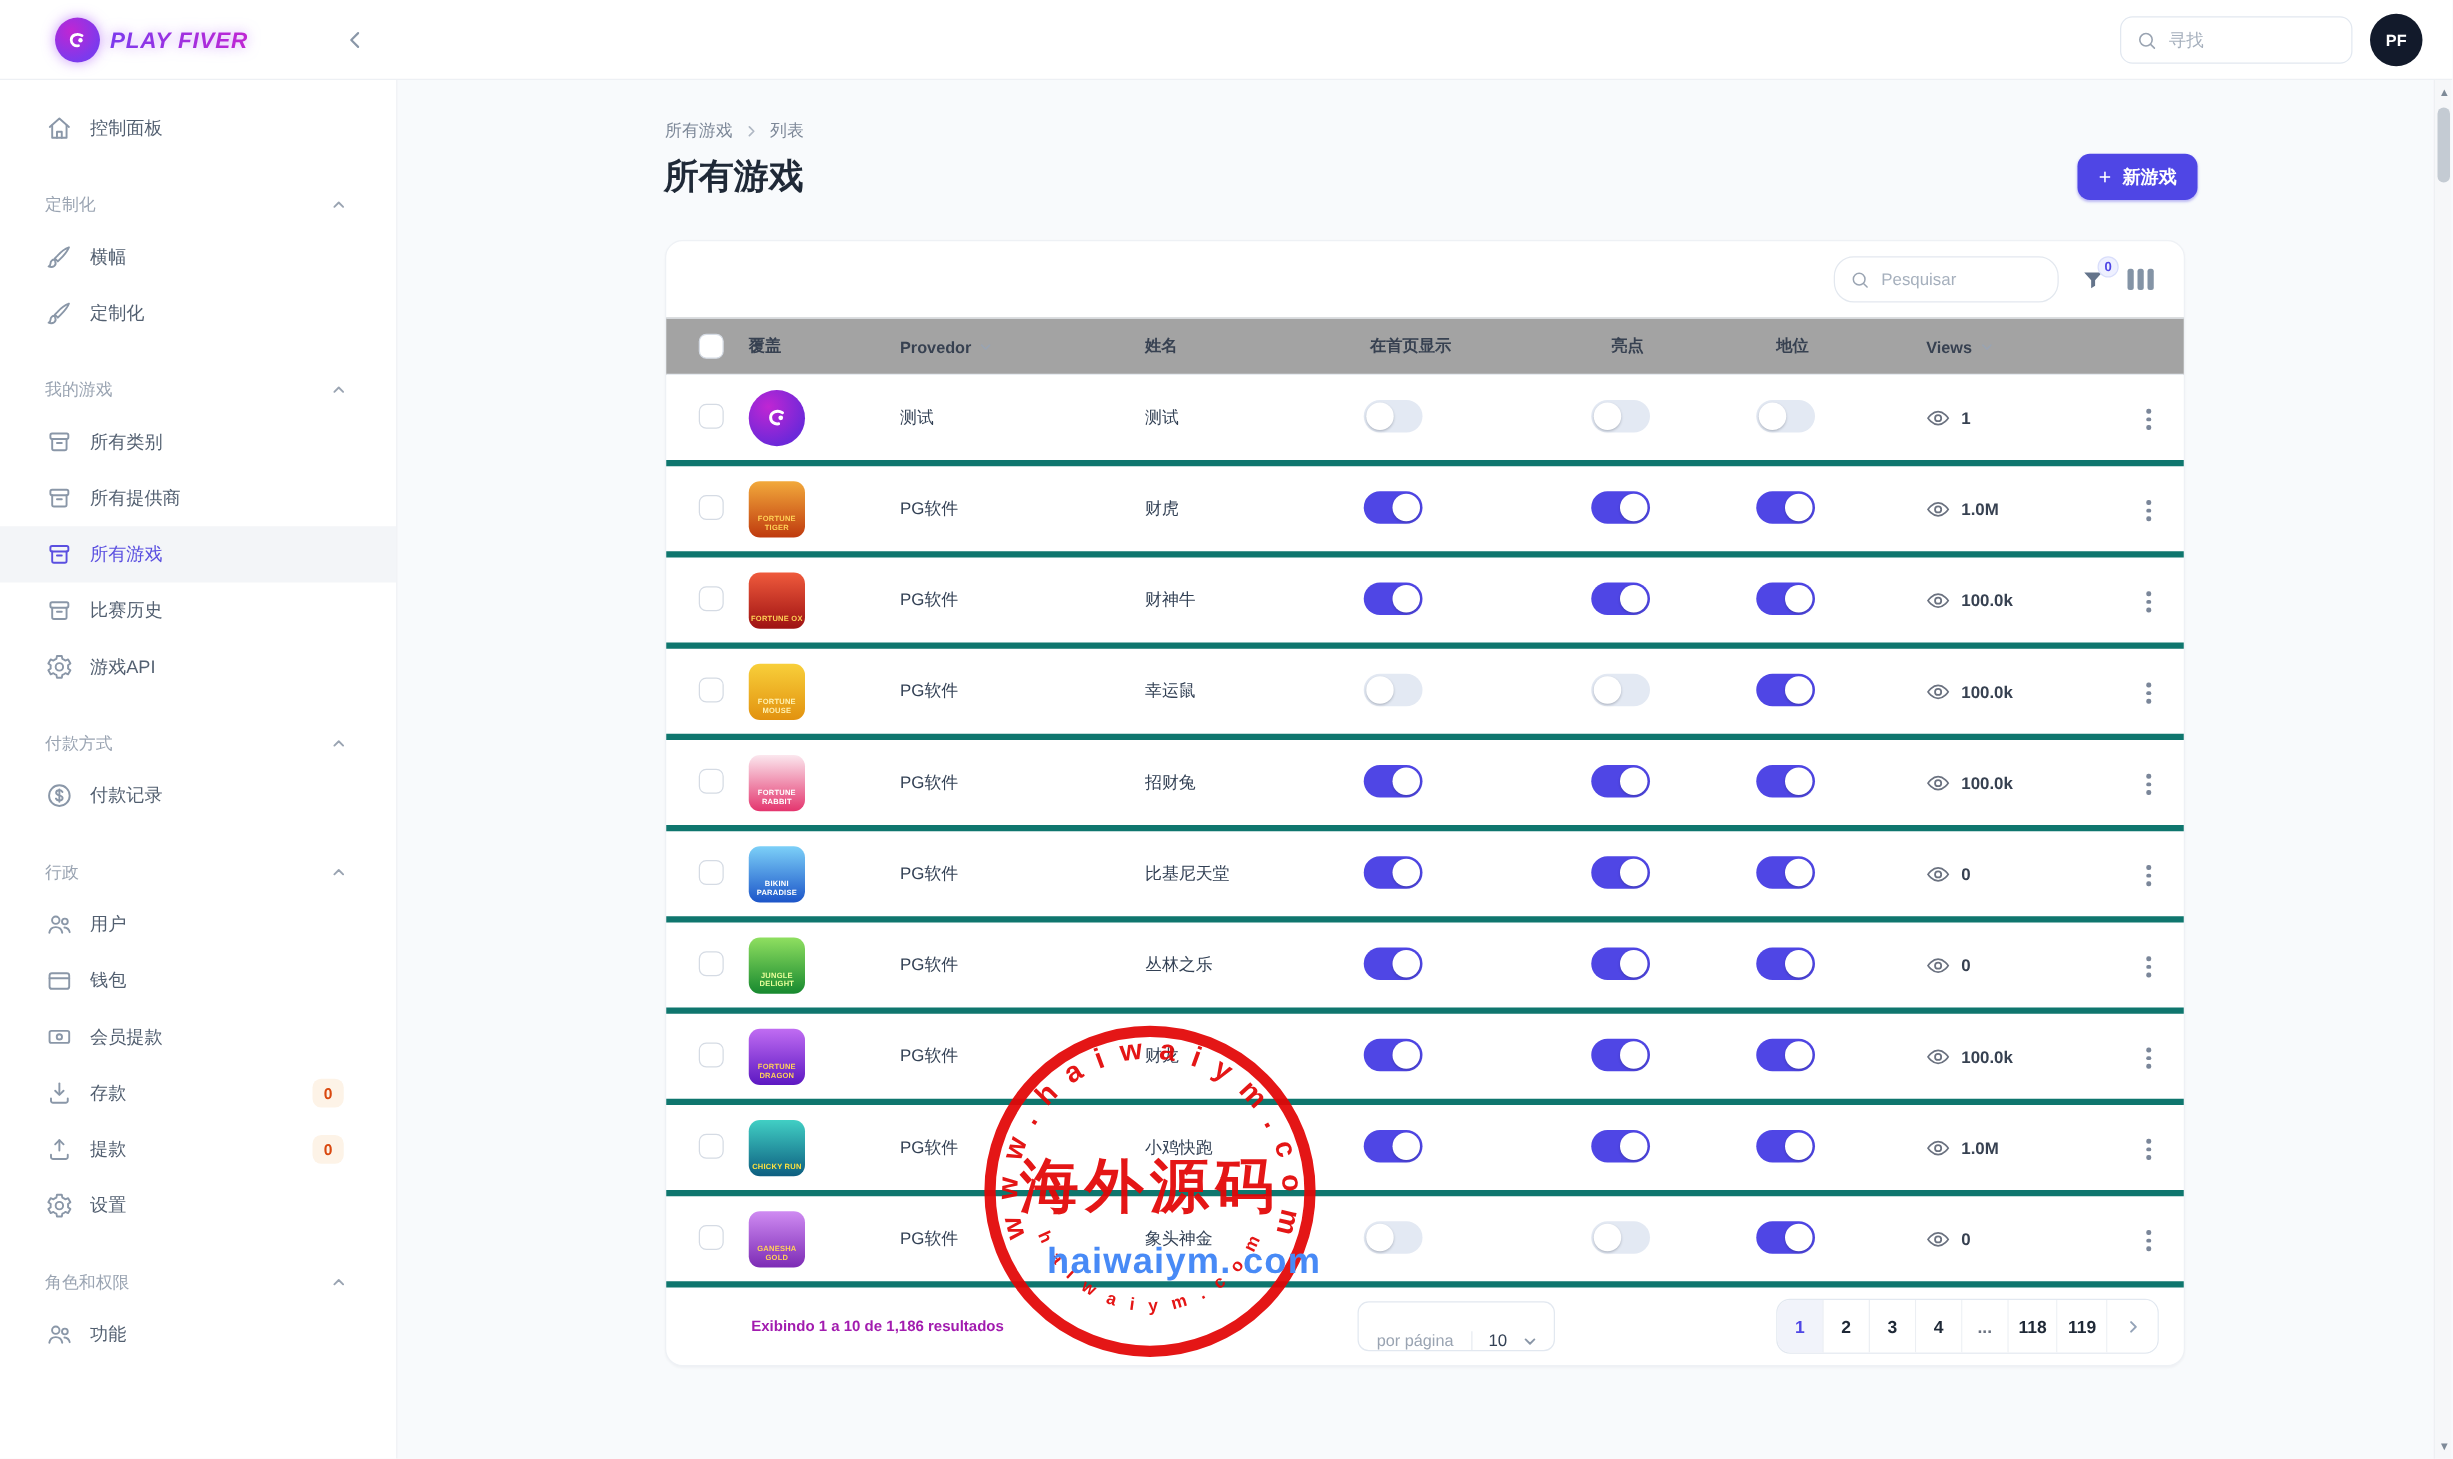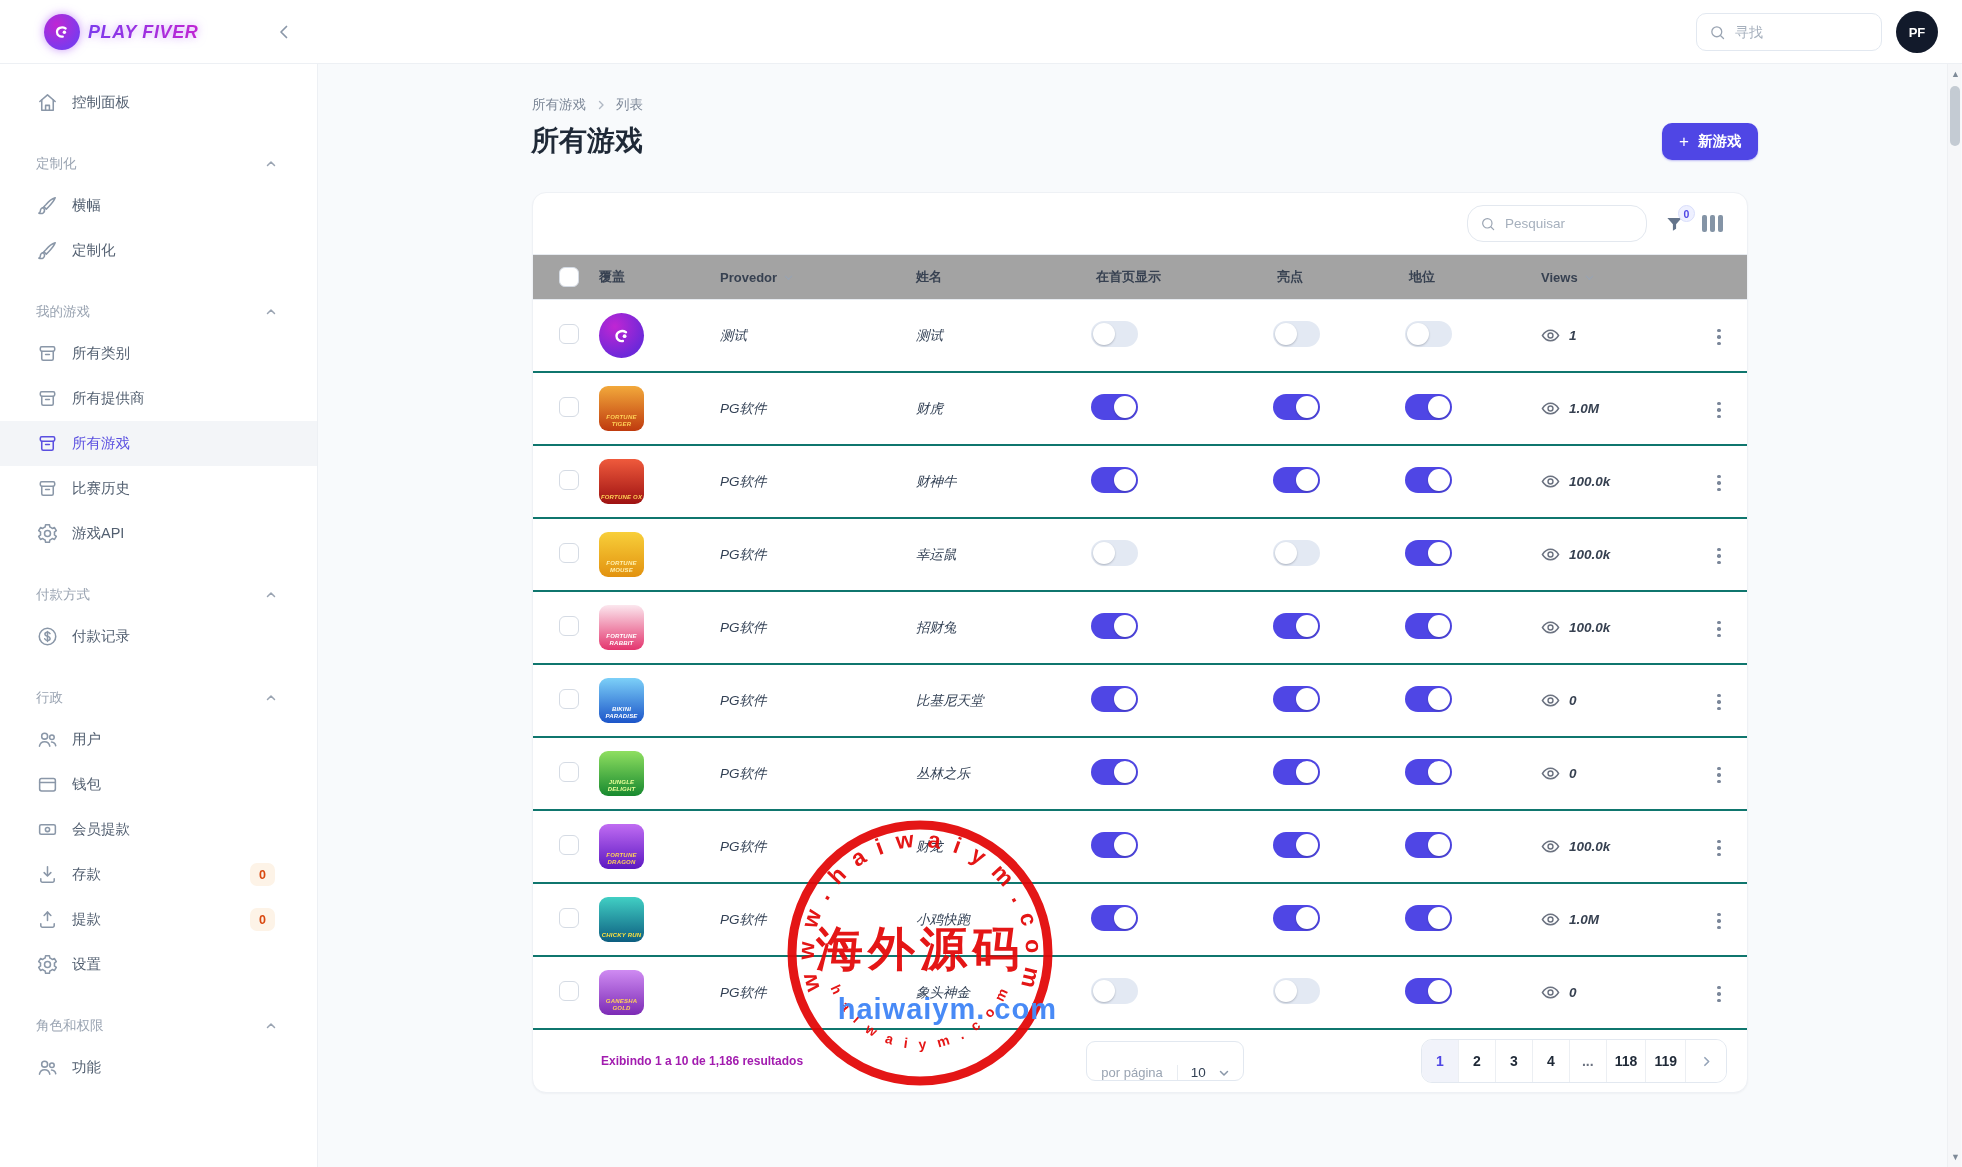--- a/index.html
+++ b/index.html
@@ -45,26 +45,26 @@
   .tbl-search input::placeholder { color:#a6b0bd; }
   .icon-btn { position:relative; color:#64748b; cursor:pointer; display:flex; }
   .filter-badge { position:absolute; top:-9px; right:-11px; min-width:17px; height:17px; border-radius:9px; background:#eef0ff; border:1px solid #d9defb; color:#4f46e5; font-size:10.5px; font-weight:700; display:flex; align-items:center; justify-content:center; padding:0 4px; }
   .cols-icon { display:flex; gap:3px; }
   .cols-icon i { width:5px; height:17px; background:#8494a6; border-radius:2px; }
 
   .trow { display:grid; grid-template-columns:66px 121px 196px 175px 182px 132px 136px 170px 1fr; align-items:center; }
   .thead { height:46px; background:#a3a3a3; border-top:1px solid #e7ebf0; border-bottom:1px solid #e7ebf0; font-size:13px; font-weight:700; color:#374151; }
   .thead .hcell { display:flex; align-items:center; gap:6px; }
   .thead .chev { color:#9aa4b2; display:flex; }
-  .pad-l5 { padding-left:5px; } .pad-l4 { padding-left:4px; }
+  .pad-l5 { padding-left:5px; } .pad-l4 { padding-left:4px;margin-left:12px; }
   .c-select { padding-left:26px; }
   .checkbox { width:20px; height:20px; border:1.5px solid #d5dbe4; border-radius:6px; background:#fff; display:inline-block; cursor:pointer; }
 
   .tbody { flex:0 0 auto; }
-  .tbody .trow { height:73px; border-bottom:2px solid #0f766e; font-size:13.5px; color:#334155;font-style:italic; }
+  .tbody .trow { height:73px; border-bottom:5px solid #0f766e; font-size:13.5px; color:#334155; }
   .thumb { width:45px; height:45px; border-radius:9px; display:flex; align-items:flex-end; justify-content:center; overflow:hidden; position:relative; }
   .thumb-label { font-size:6px; font-weight:700; letter-spacing:.2px; text-align:center; line-height:1.15; padding-bottom:3px; text-transform:uppercase; width:100%; }
   .thumb.logo-thumb { border-radius:50%; background:radial-gradient(circle at 35% 30%, #c026d3, #6d28d9 72%); align-items:center; }
   .toggle { width:47px; height:26px; border-radius:13px; background:#e3e9f3; position:relative; display:inline-block; cursor:pointer; transition:none; }
   .toggle .knob { position:absolute; top:2px; left:2px; width:22px; height:22px; border-radius:50%; background:#fff; box-shadow:0 1px 2px rgba(15,23,42,.25); }
   .toggle.on { background:#4f46e5; }
   .toggle.on .knob { left:auto; right:2px; }
   .c-views { display:flex; align-items:center; gap:9px; color:#374151; font-weight:700; font-size:13.5px; }
   .c-views svg { color:#6b7280; }
   .kebab { display:inline-flex; flex-direction:column; gap:3px; padding:6px; cursor:pointer; }

